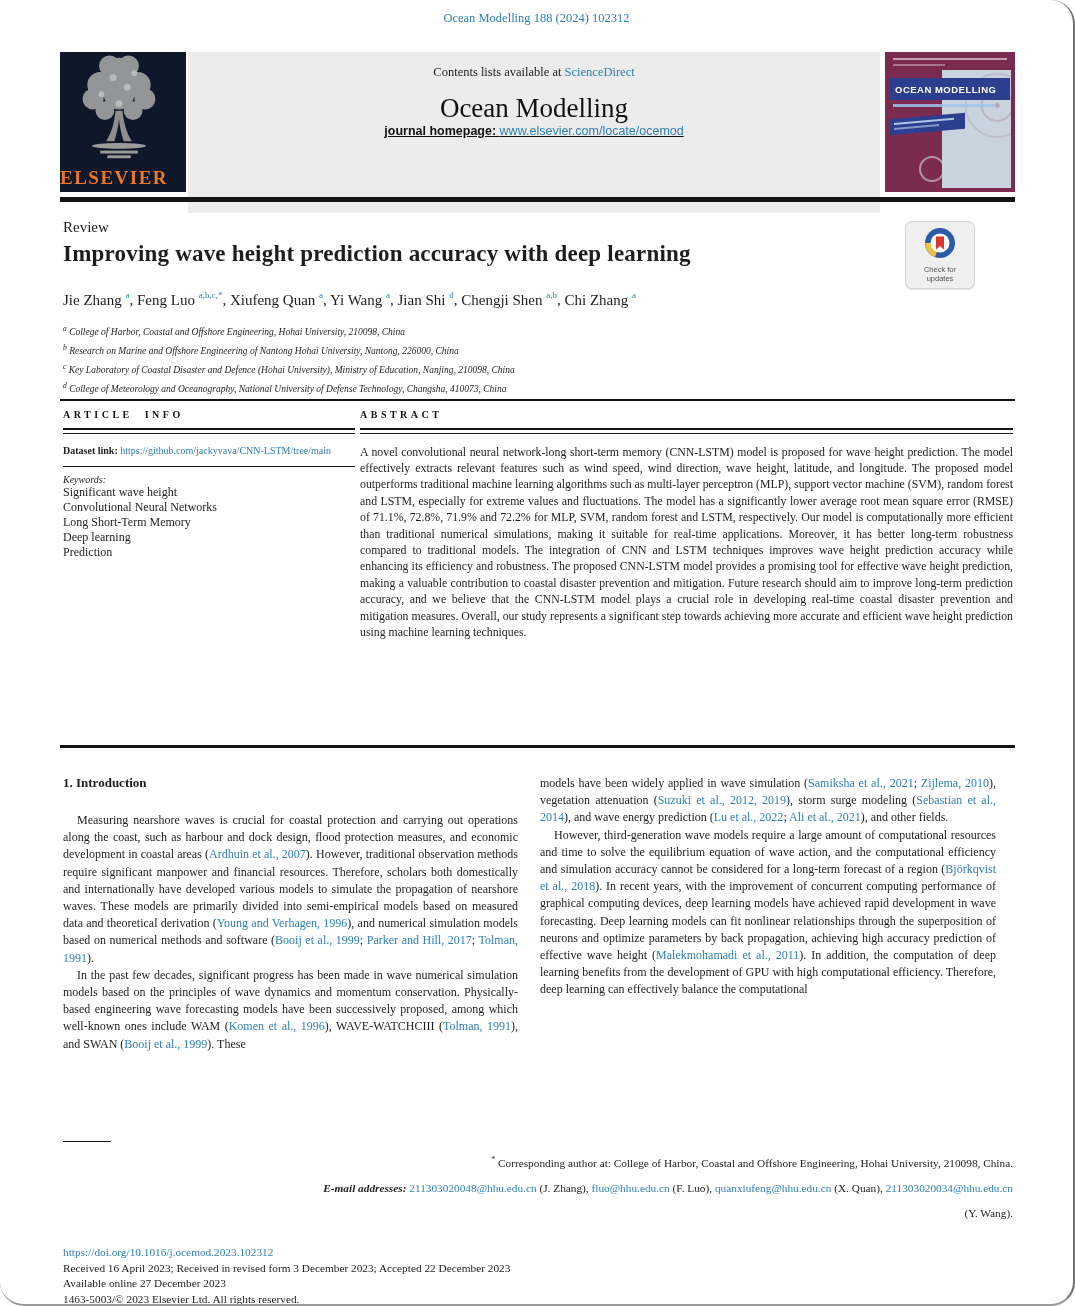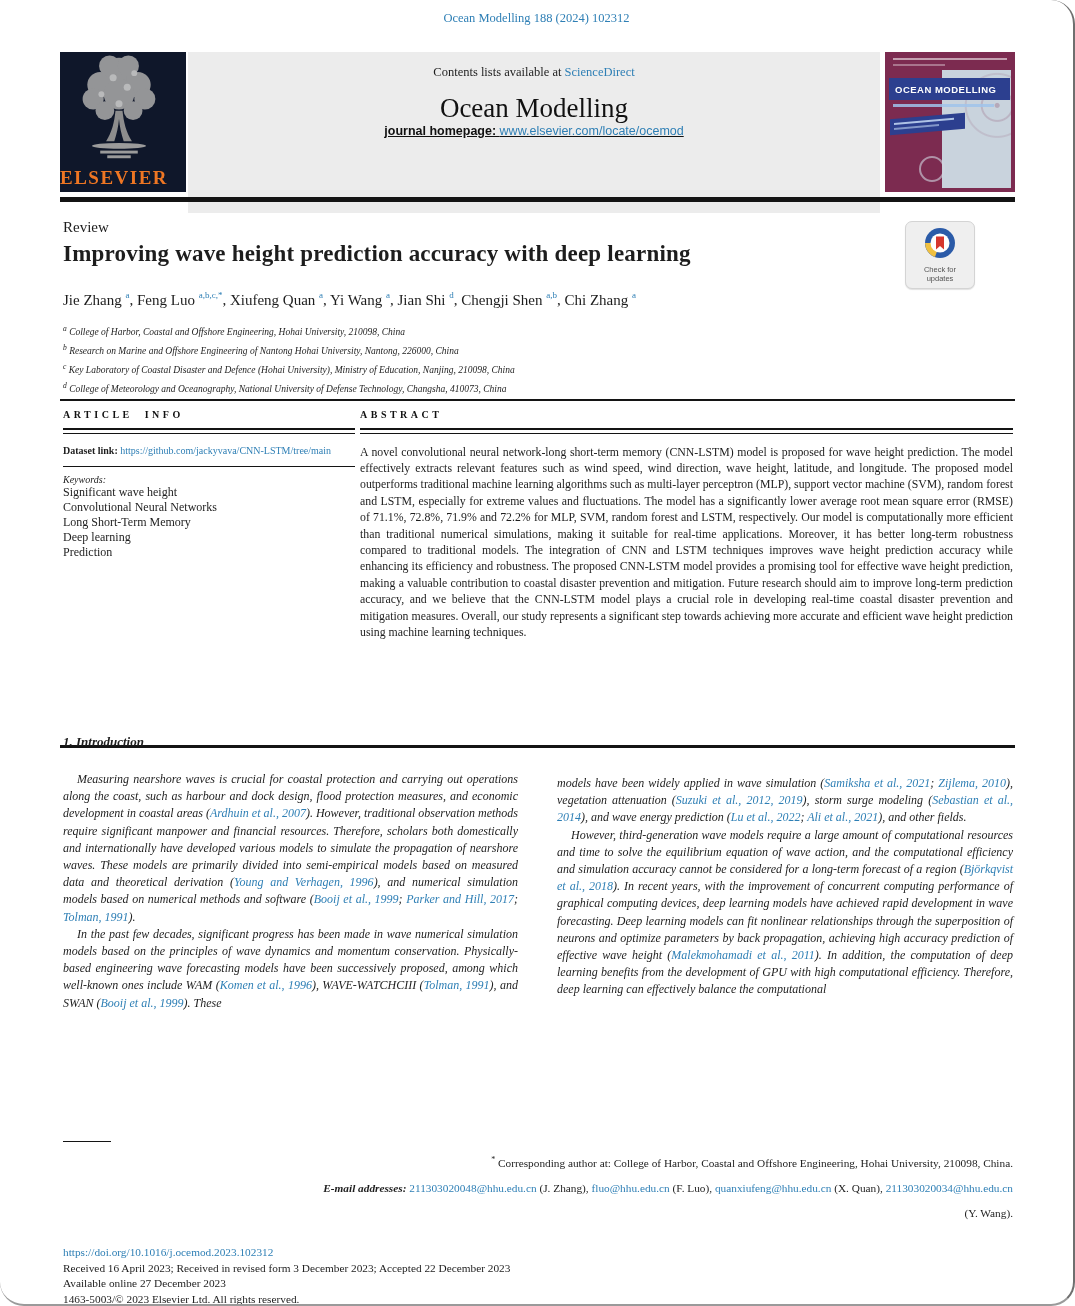--- a/index.html
+++ b/index.html
@@ -62,22 +62,22 @@
   .dbl-rule { margin-top:8px; height:2.5px; border-top:2px solid #141414; border-bottom:1px solid #141414; }
   .info-text { margin-top:9px; font-size:10px; line-height:15px; }
   .info-rule { margin-top:8px; border-top:1.5px solid #141414; }
   .kw-label { margin-top:7px; font-size:10px; font-style:italic; }
   .kw-list { font-size:12px; line-height:15px; }
   .abstract-text { margin-top:10px; font-size:11.8px; line-height:16.4px; text-align:justify; }
 
   .rule-abs-bottom { position:absolute; top:745px; left:60px; width:955px; height:2.5px; background:#141414; }
 
   
-  .body-left  { position:absolute; top:734px; left:63px;  width:455px;font-style:italic; }
-  .body-right { position:absolute; top:775px; left:557px; width:456px;font-style:italic; }
+  .body-left  { position:absolute; top:775px; left:63px;  width:455px; }
+  .body-right { position:absolute; top:775px; left:540px; width:456px; }
   .sec-heading { font-size:13px; font-weight:bold; margin:0 0 21px 0; }
   .para { margin:0; font-size:12px; line-height:17.2px; text-align:justify; }
   .para.indent { text-indent:14px; }
 
   
   .footnote { position:absolute; top:1141px; left:63px; width:950px; font-size:11.3px; line-height:16.5px; }
   .fn-rule { width:48px; border-top:1.2px solid #141414; margin-bottom:6px; }
   .footnote .para { font-size:11.3px; line-height:14px; text-align:right;margin-top:11px; }
   .footnote .em { font-style:italic;font-weight:bold; }
   .footnote sup { font-size:8px; }

